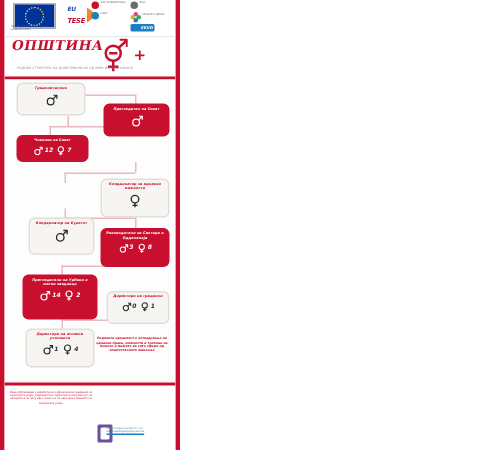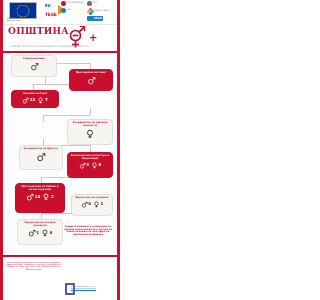--- a/index.html
+++ b/index.html
@@ -9,20 +9,21 @@
     font-family:"DejaVu Sans","Liberation Sans",sans-serif;
     -webkit-font-smoothing:antialiased;
   }
   .poster{
     position:relative;width:120px;height:300px;
     box-sizing:border-box;
     border-left:3px solid #c8102e;
     border-right:3px solid #c8102e;
     background:#ffffff;
     overflow:hidden;
+    font-style:italic;
   }
 
   
   .header{
     position:relative;height:24px;width:100%;
     background:#ffffff;
     border-bottom:1px solid #e9e9e9;
   }
   .eu-logo{
     position:absolute;left:6px;top:2px;width:26px;height:15px;

